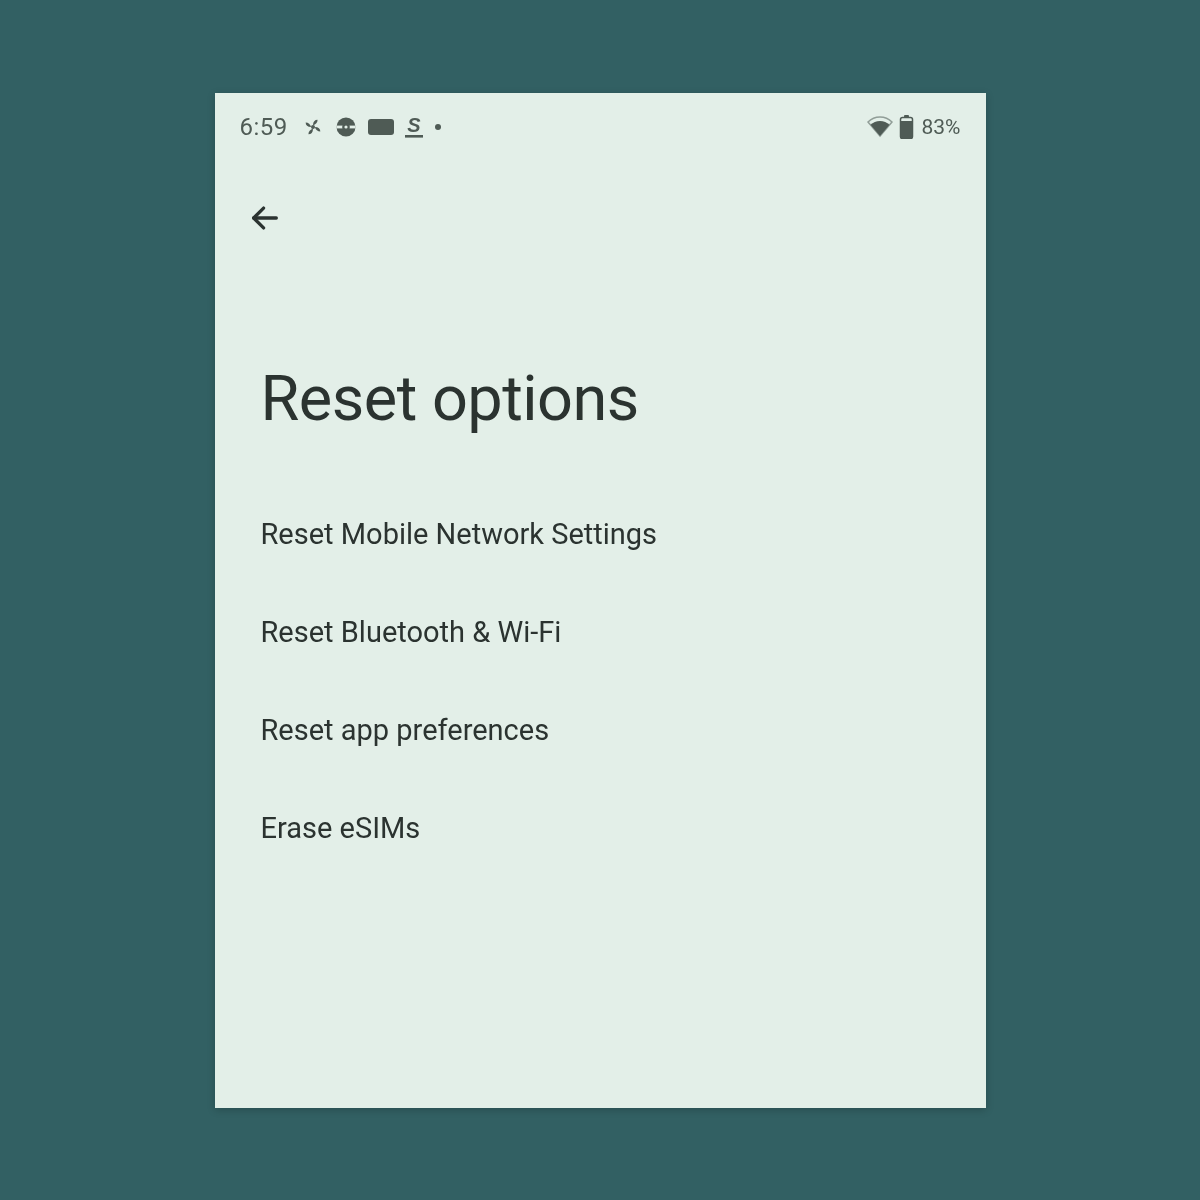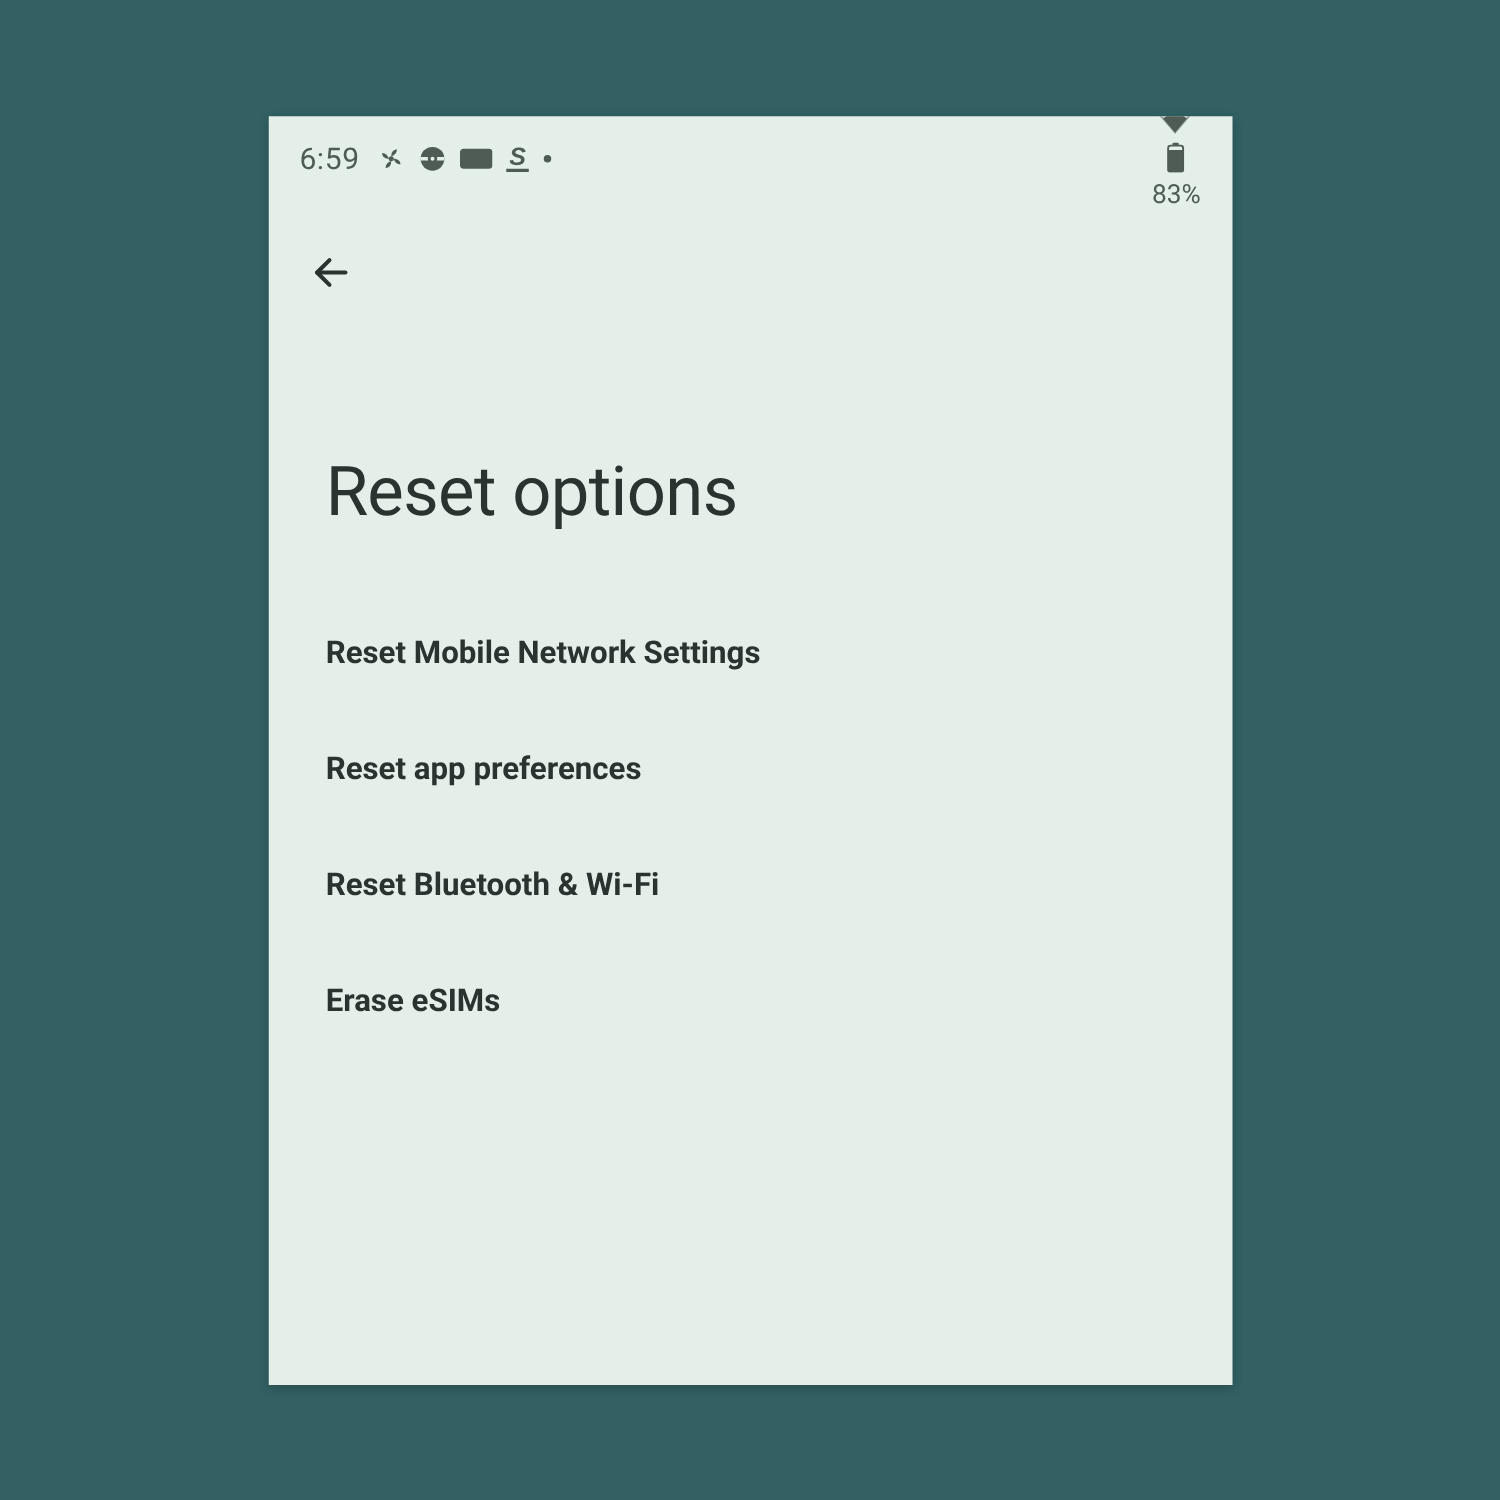--- a/index.html
+++ b/index.html
@@ -30,21 +30,20 @@
     }
     .status-left {
       display: flex;
       align-items: center;
       gap: 10px;
     }
     .status-right {
       display: flex;
       align-items: center;
       gap: 6px;
-      flex-direction: column;
     }
     .clock {
       font-size: 24px;
       font-weight: 400;
       margin-right: 4px;
       letter-spacing: 0.5px;
     }
     .status-icon {
       display: inline-flex;
       align-items: center;
@@ -61,36 +60,36 @@
     .back-button {
       width: 44px;
       height: 44px;
       display: inline-flex;
       align-items: center;
       justify-content: center;
       cursor: pointer;
       border-radius: 50%;
     }
     .page-title {
-      font-size: 55px;
+      font-size: 63px;
       font-weight: 400;
       color: #2b3330;
       padding: 120px 46px 50px 46px;
       letter-spacing: -0.5px;
     }
     .options {
       display: flex;
       flex-direction: column;
     }
     .option-row {
       padding: 32px 46px;
-      font-size: 25px;
+      font-size: 29px;
       color: #2b3330;
       cursor: pointer;
-      font-weight: 700;
+      font-weight: 400;
     }
   </style>
 </head>
 <body>
 
 <div class="device">
 
   <div class="status-bar">
     <div class="status-left">
       <span class="clock">6:59</span>
@@ -167,23 +166,23 @@
     </div>
   </div>
 
   <h1 class="page-title">Reset options</h1>
 
   <div class="options">
     <div class="option-row">
       <span>Reset Mobile Network Settings</span>
     </div>
     <div class="option-row">
-      <span>Reset app preferences</span>
+      <span>Reset Bluetooth &amp; Wi-Fi</span>
     </div>
     <div class="option-row">
-      <span>Reset Bluetooth &amp; Wi-Fi</span>
+      <span>Reset app preferences</span>
     </div>
     <div class="option-row">
       <span>Erase eSIMs</span>
     </div>
   </div>
 
 </div>
 
 </body></html>

